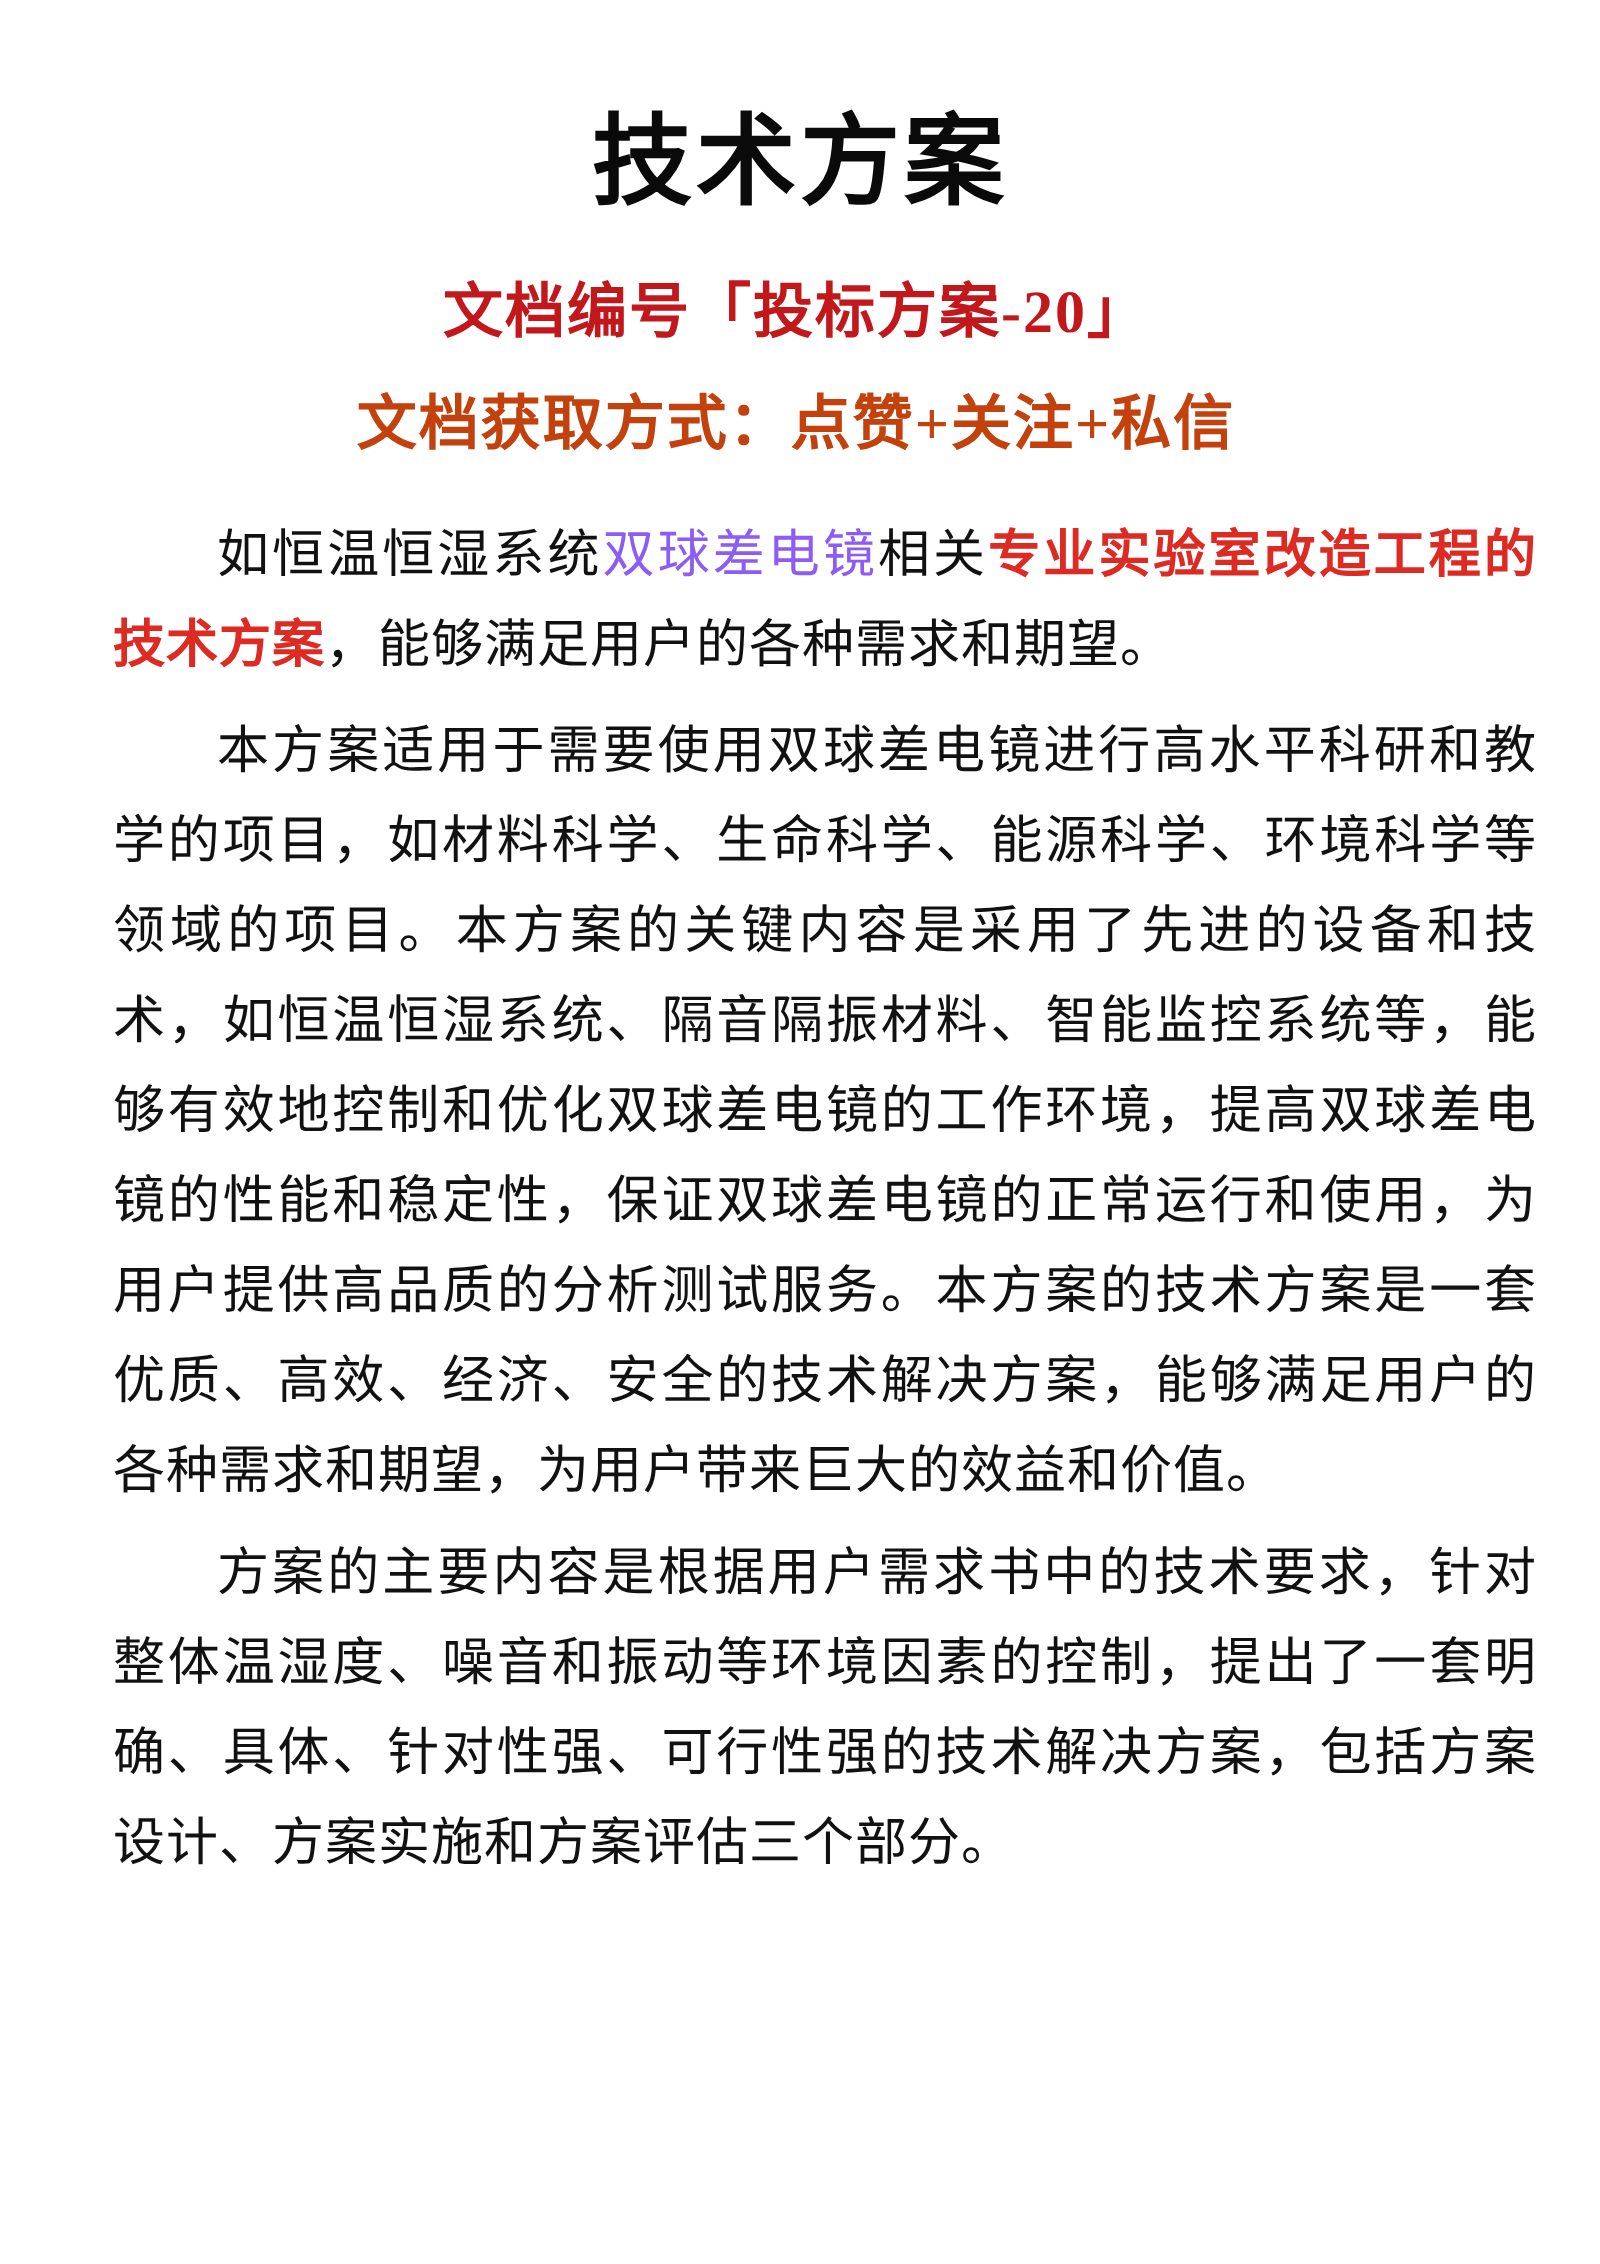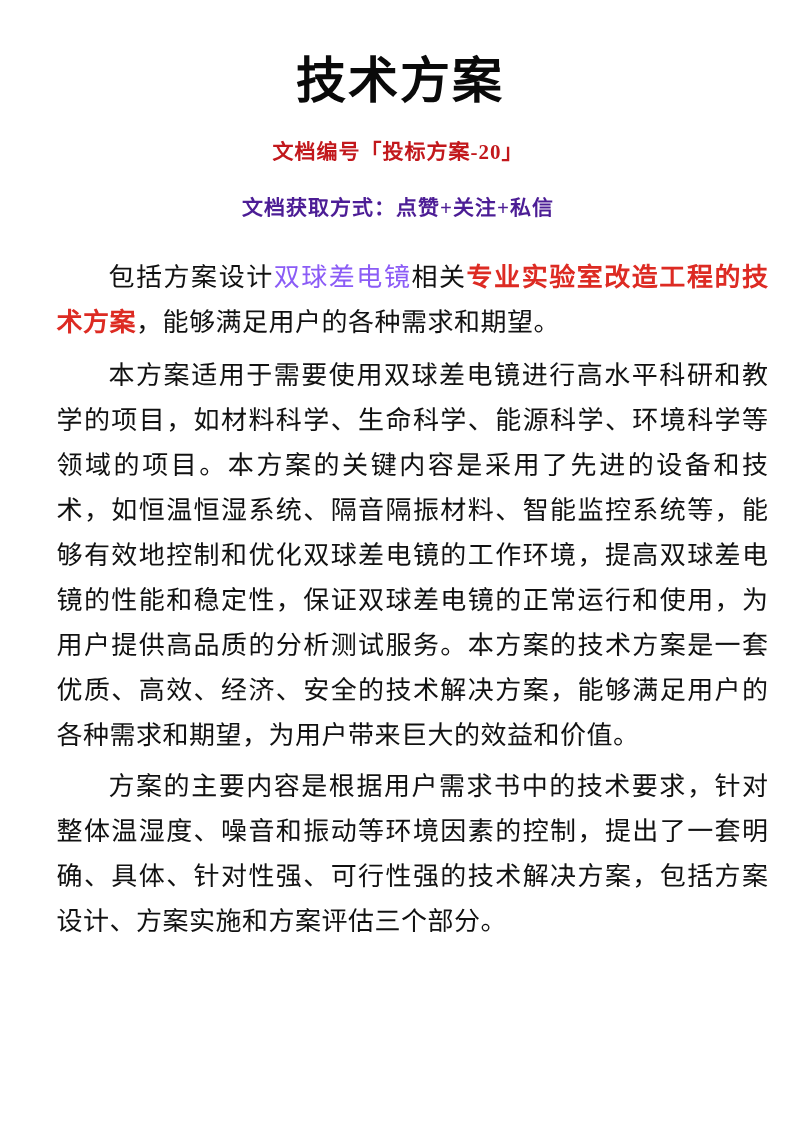--- a/index.html
+++ b/index.html
@@ -41,21 +41,21 @@
     right: 0;
     top: 44px;
   }
 
   .doc-subtitle {
     margin: 0;
     padding: 0;
     text-align: center;
     font-family: "Liberation Serif", "DejaVu Serif", serif;
     font-weight: 700;
-    font-size: 21px;
+    font-size: 30px;
     line-height: 1.0;
     letter-spacing: 1px;
     position: absolute;
     left: 0;
     right: 4px;
   }
 
   .doc-subtitle.line-1 { top: 130px; }
   .doc-subtitle.line-2 { top: 186px; }
 
@@ -99,25 +99,25 @@
 </style>
 </head>
 <body>
 
 <div class="page" style="background: rgb(255, 255, 255);">
 
   <h1 class="doc-title" style="color: rgb(10, 10, 10);">技术方案</h1>
 
   <div class="doc-subtitle line-1" style="color: rgb(194, 24, 28);">文档编号「投标方案-20」</div>
 
-  <div class="doc-subtitle line-2" style="color: #4c1d95;">文档获取方式：点赞+关注+私信</div>
+  <div class="doc-subtitle line-2" style="color: #c2410c;">文档获取方式：点赞+关注+私信</div>
 
   <div class="body-block">
 
-    <p class="para p-gap-1" style="color: rgb(17, 17, 17);"><span>包括方案设计</span><span class="hl" style="color: #8b5cf6;">双球差电镜</span><span>相关</span><span class="hl-bold" style="color: rgb(221, 43, 35);">专业实验室改造工程的技术方案</span><span>，能够满足用户的各种需求和期望。</span></p>
+    <p class="para p-gap-1" style="color: rgb(17, 17, 17);"><span>如恒温恒湿系统</span><span class="hl" style="color: #8b5cf6;">双球差电镜</span><span>相关</span><span class="hl-bold" style="color: rgb(221, 43, 35);">专业实验室改造工程的技术方案</span><span>，能够满足用户的各种需求和期望。</span></p>
 
     <p class="para" style="color: rgb(17, 17, 17);">本方案适用于需要使用双球差电镜进行高水平科研和教学的项目，如材料科学、生命科学、能源科学、环境科学等领域的项目。本方案的关键内容是采用了先进的设备和技术，如恒温恒湿系统、隔音隔振材料、智能监控系统等，能够有效地控制和优化双球差电镜的工作环境，提高双球差电镜的性能和稳定性，保证双球差电镜的正常运行和使用，为用户提供高品质的分析测试服务。本方案的技术方案是一套优质、高效、经济、安全的技术解决方案，能够满足用户的各种需求和期望，为用户带来巨大的效益和价值。</p>
 
     <p class="para p-gap-2" style="color: rgb(17, 17, 17);">方案的主要内容是根据用户需求书中的技术要求，针对整体温湿度、噪音和振动等环境因素的控制，提出了一套明确、具体、针对性强、可行性强的技术解决方案，包括方案设计、方案实施和方案评估三个部分。</p>
 
   </div>
 
   <div class="page-rest"></div>
 
 </div>

